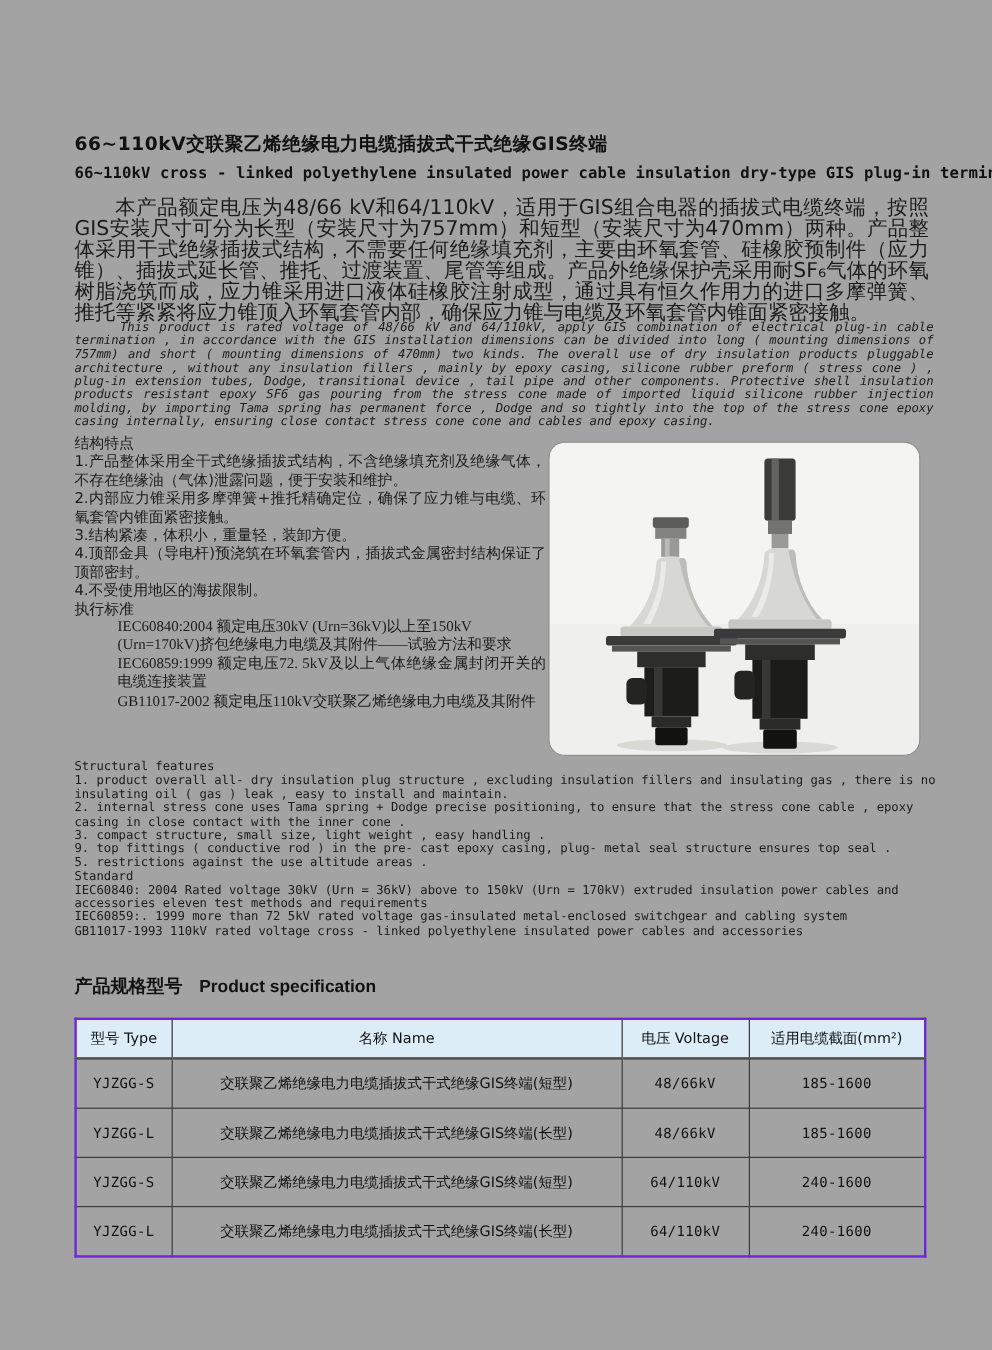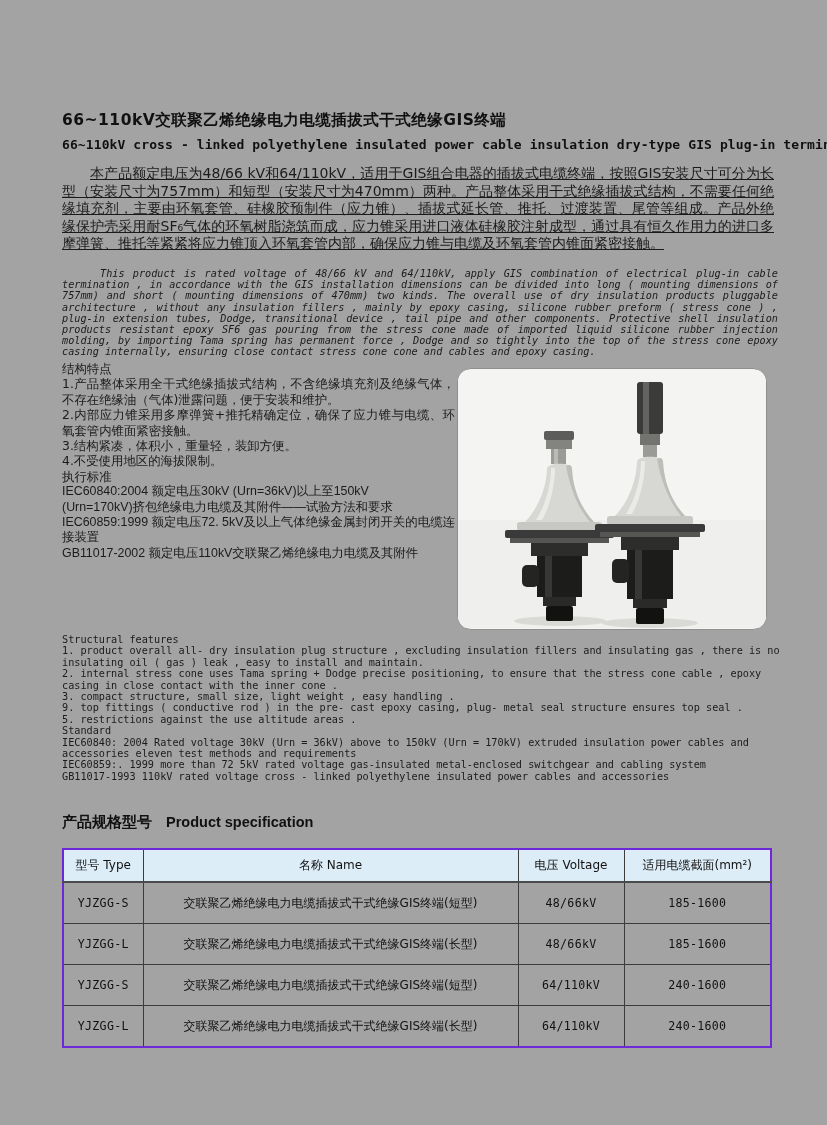--- a/index.html
+++ b/index.html
@@ -11,33 +11,33 @@
     position:absolute; left:62px; top:110px; margin:0;
     font-size:15.5px; font-weight:bold; letter-spacing:0.5px; color:#111;
   }
   .title-en {
     position:absolute; left:62px; top:137px; width:714px;
     font-family:"DejaVu Sans Mono", monospace; font-size:13px; font-weight:bold;
     letter-spacing:0.1px; color:#111; white-space:nowrap;
   }
   .para-cn {
     position:absolute; left:62px; top:165px; width:712px; margin:0;
-    font-size:14px; line-height:17.5px; text-indent:2em; text-align:justify;text-decoration:underline;
+    font-size:17px; line-height:17.5px; text-indent:2em; text-align:justify;
   }
   .para-en {
     position:absolute; left:62px; top:268px; width:716px; margin:0;
     font-family:"DejaVu Sans Mono", monospace; font-size:10.2px; line-height:11.2px;
     text-indent:38px; text-align:justify; letter-spacing:0px;font-style:italic;
   }
   .left-col {
     position:absolute; left:62px; top:361px; width:393px;
     font-size:12.4px; line-height:15.4px; text-align:justify;
   }
   .left-col .blk-heading { font-weight:normal; }
-  .left-col .std-line { font-family:Liberation Sans, sans-serif; }
+  .left-col .std-line { font-family:Liberation Serif, serif;margin-left:36px; }
   .photo-box {
     position:absolute; left:457px; top:368px; width:308px; height:260px; margin:0;
     border:1px solid #8f8f8f; border-radius:14px; overflow:hidden; background:#f4f4f2;
   }
   .photo-box svg { display:block; width:100%; height:100%; }
   .en-block {
     position:absolute; left:62px; top:634px; width:718px;
     font-family:"DejaVu Sans Mono", monospace; font-size:10.2px; line-height:11.4px;
     text-align:left;
   }
@@ -69,20 +69,21 @@
   <div class="title-en">66~110kV cross - linked polyethylene insulated power cable insulation dry-type GIS plug-in terminal</div>
 
   <p class="para-cn">本产品额定电压为48/66 kV和64/110kV，适用于GIS组合电器的插拔式电缆终端，按照GIS安装尺寸可分为长型（安装尺寸为757mm）和短型（安装尺寸为470mm）两种。产品整体采用干式绝缘插拔式结构，不需要任何绝缘填充剂，主要由环氧套管、硅橡胶预制件（应力锥）、插拔式延长管、推托、过渡装置、尾管等组成。产品外绝缘保护壳采用耐SF₆气体的环氧树脂浇筑而成，应力锥采用进口液体硅橡胶注射成型，通过具有恒久作用力的进口多摩弹簧、推托等紧紧将应力锥顶入环氧套管内部，确保应力锥与电缆及环氧套管内锥面紧密接触。</p>
   <p class="para-en">This product is rated voltage of 48/66 kV and 64/110kV, apply GIS combination of electrical plug-in cable termination , in accordance with the GIS installation dimensions can be divided into long ( mounting dimensions of 757mm) and short ( mounting dimensions of 470mm) two kinds. The overall use of dry insulation products pluggable architecture , without any insulation fillers , mainly by epoxy casing, silicone rubber preform ( stress cone ) , plug-in extension tubes, Dodge, transitional device , tail pipe and other components. Protective shell insulation products resistant epoxy SF6 gas pouring from the stress cone made of imported liquid silicone rubber injection molding, by importing Tama spring has permanent force , Dodge and so tightly into the top of the stress cone epoxy casing internally, ensuring close contact stress cone cone and cables and epoxy casing.</p>
 
   <div class="left-col">
     <div class="blk-heading">结构特点</div>
     <div>1.产品整体采用全干式绝缘插拔式结构，不含绝缘填充剂及绝缘气体，不存在绝缘油（气体)泄露问题，便于安装和维护。</div>
     <div>2.内部应力锥采用多摩弹簧+推托精确定位，确保了应力锥与电缆、环氧套管内锥面紧密接触。</div>
     <div>3.结构紧凑，体积小，重量轻，装卸方便。</div>
+    <div>4.顶部金具（导电杆)预浇筑在环氧套管内，插拔式金属密封结构保证了顶部密封。</div>
     <div>4.不受使用地区的海拔限制。</div>
     <div class="blk-heading">执行标准</div>
     <div class="std-line">IEC60840:2004 额定电压30kV (Urn=36kV)以上至150kV</div>
     <div class="std-line">(Urn=170kV)挤包绝缘电力电缆及其附件——试验方法和要求</div>
     <div class="std-line">IEC60859:1999 额定电压72. 5kV及以上气体绝缘金属封闭开关的电缆连接装置</div>
     <div class="std-line">GB11017-2002 额定电压110kV交联聚乙烯绝缘电力电缆及其附件</div>
   </div>
 
   <figure class="photo-box">
     <svg viewBox="0 0 308 258" role="img">

